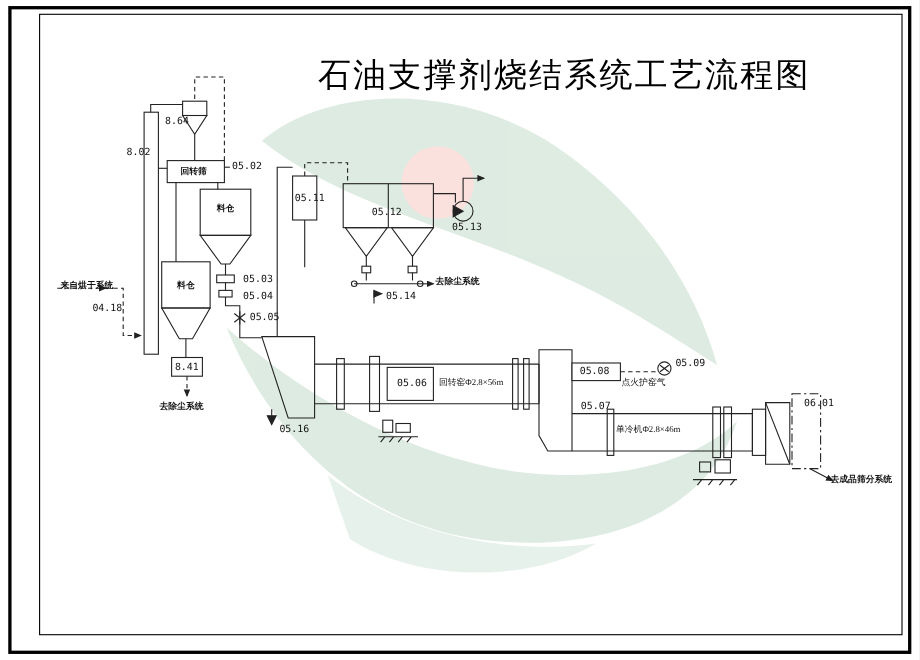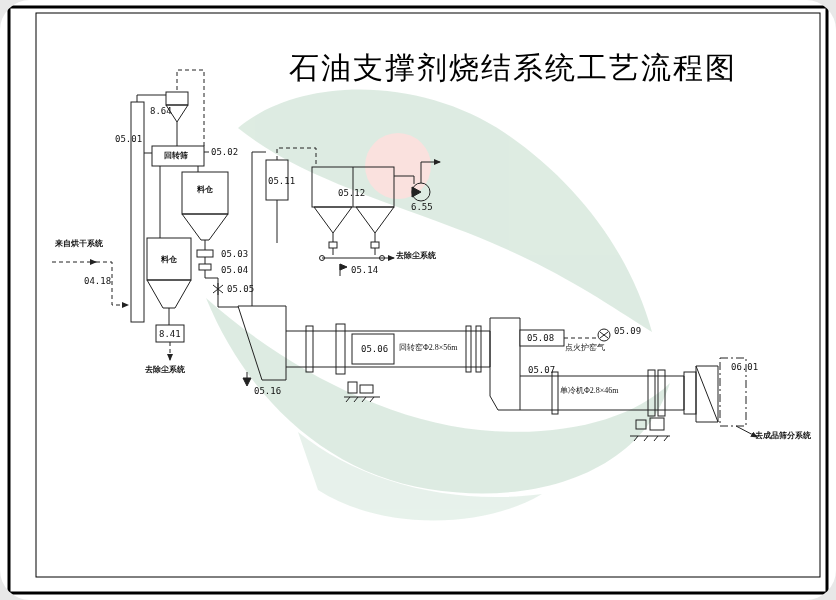--- a/index.html
+++ b/index.html
@@ -1,17 +1,17 @@
 <!DOCTYPE html>
 <html style="--wm-green: #c2dccb; --wm-green-light: #d4e7db; --wm-pink: #f6c9c4;"><head>
 <meta charset="utf-8">
 <style>
   html,body{margin:0;padding:0;background:#e8e8e8;}
   .stage{position:relative;width:836px;height:600px;background:#ffffff;overflow:hidden;
-         font-family:"DejaVu Sans",sans-serif;border-radius:30px;}
+         font-family:"DejaVu Sans",sans-serif;}
   svg{position:absolute;left:0;top:0;}
   .title{position:absolute;left:283px;top:48px;width:460px;text-align:center;
          font-family:"DejaVu Serif","Liberation Serif",serif;font-size:30px;color:#000;
          letter-spacing:2px;white-space:nowrap;}
   .tag{position:absolute;font-family:"DejaVu Sans Mono","Liberation Mono",monospace;
        font-size:9px;color:#111;white-space:nowrap;line-height:1;}
   .cn{position:absolute;font-family:"DejaVu Sans","Liberation Sans",sans-serif;
       font-weight:bold;font-size:9px;color:#111;white-space:nowrap;line-height:1;}
   .cn.s8{font-size:8px;font-weight:normal;font-family:Liberation Serif, serif;}
   .cn.b8{font-size:8px;}
@@ -165,42 +165,42 @@
         <rect x="720" y="358" width="26" height="68" stroke-dasharray="8 3 2 3"></rect>
         <path d="M736,426 L757,437" marker-end="url(#arr)"></path>
       </g>
 
     </g>
   </svg>
 
   <div class="title">石油支撑剂烧结系统工艺流程图</div>
 
   <div class="tag" style="left:150px;top:107px">8.64</div>
-  <div class="tag" style="left:115px;top:135px">05.01</div>
+  <div class="tag" style="left:115px;top:135px">8.02</div>
   <div class="tag" style="left:211px;top:148px">05.02</div>
   <div class="tag" style="left:221px;top:250px">05.03</div>
   <div class="tag" style="left:221px;top:266px">05.04</div>
   <div class="tag" style="left:227px;top:285px">05.05</div>
   <div class="tag" style="left:84px;top:277px">04.18</div>
   <div class="tag" style="left:159px;top:330px">8.41</div>
   <div class="tag" style="left:268px;top:177px">05.11</div>
   <div class="tag" style="left:338px;top:189px">05.12</div>
-  <div class="tag" style="left:411px;top:203px">6.55</div>
+  <div class="tag" style="left:411px;top:203px">05.13</div>
   <div class="tag" style="left:351px;top:266px">05.14</div>
   <div class="tag" style="left:361px;top:345px">05.06</div>
   <div class="tag" style="left:254px;top:387px">05.16</div>
   <div class="tag" style="left:527px;top:334px">05.08</div>
   <div class="tag" style="left:614px;top:327px">05.09</div>
   <div class="tag" style="left:528px;top:366px">05.07</div>
   <div class="tag" style="left:731px;top:363px">06.01</div>
 
   <div class="cn b8" style="left:164px;top:152px">回转筛</div>
   <div class="cn b8" style="left:197px;top:186px">料仓</div>
   <div class="cn b8" style="left:161px;top:256px">料仓</div>
-  <div class="cn b8" style="left:55px;top:240px">来自烘干系统</div>
+  <div class="cn b8" style="left:55px;top:256px">来自烘干系统</div>
   <div class="cn b8" style="left:145px;top:366px">去除尘系统</div>
   <div class="cn b8" style="left:396px;top:252px">去除尘系统</div>
   <div class="cn s8" style="left:399px;top:344px">回转窑Φ2.8×56m</div>
   <div class="cn s8" style="left:560px;top:387px">单冷机Φ2.8×46m</div>
   <div class="cn s8" style="left:565px;top:344px">点火护窑气</div>
   <div class="cn b8" style="left:755px;top:432px">去成品筛分系统</div>
 
 </div>
 
 </body></html>

